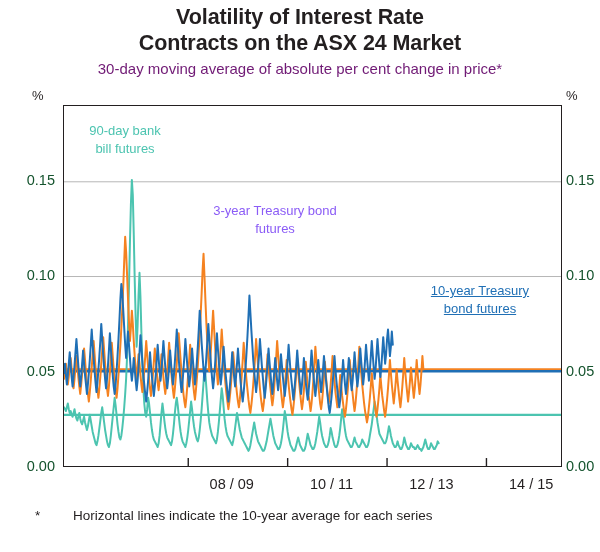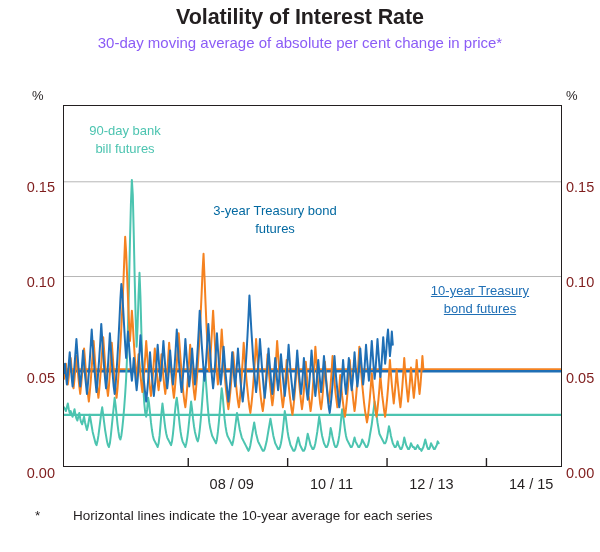--- a/index.html
+++ b/index.html
@@ -30,21 +30,21 @@
     font-weight: bold;
     line-height: 26px;
     letter-spacing: -0.1px;
     color: #231f20;
   }
   .subtitle {
     font-size: 15px;
     font-weight: normal;
     line-height: 20px;
     margin-top: 3px;
-    color: #8b5cf6;
+    color: #701a75;
   }
 
   
   .unit {
     position: absolute;
     font-size: 13px;
     color: #231f20;
   }
   .unit.left  { left: 32px;  top: 88px; }
   .unit.right { left: 566px; top: 88px; }
@@ -58,23 +58,22 @@
     height: 362px;
     border: 1.3px solid #231f20;
     background: #ffffff;
   }
   #svg-chart { display: block; width: 100%; height: 100%; }
 
   
   .ytick {
     position: absolute;
     font-size: 14.5px;
-    color: #7f1d1d;
+    color: #14532d;
     line-height: 1;
-    margin-top: 7px;
   }
   .ytick.l { right: 545px; text-align: right; width: 50px; }
   .ytick.r { left: 566px; text-align: left; width: 50px; }
 
   
   .xtick {
     position: absolute;
     font-size: 14.5px;
     color: #231f20;
     transform: translateX(-50%);
@@ -109,20 +108,21 @@
   .fn-text { flex: 1; }
   .src-label { width: 53px; flex: 0 0 53px; }
 </style>
 </head>
 <body>
 
 <div id="page">
 
   <div class="title-block">
     <div class="title-line">Volatility of Interest Rate</div>
+    <div class="title-line">Contracts on the ASX 24 Market</div>
     <div class="subtitle">30-day moving average of absolute per cent change in price*</div>
   </div>
 
   <div class="unit left">%</div>
   <div class="unit right">%</div>
 
   <div id="plot">
     <svg id="svg-chart" viewBox="0 0 499 362" preserveAspectRatio="none">
       <g id="gridlines">
           <line x1="0" x2="499" y1="266.7368421052632" y2="266.7368421052632" stroke="#b5b5b5" stroke-width="1"></line>
@@ -163,21 +163,21 @@
 
   <div id="xlabels">
       <div class="xtick" style="left: 187.75px; top: 476px;">08 / 09</div>
       <div class="xtick" style="left: 287.55px; top: 476px;">10 / 11</div>
       <div class="xtick" style="left: 387.35px; top: 476px;">12 / 13</div>
       <div class="xtick" style="left: 487.15px; top: 476px;">14 / 15</div>
     </div>
 
   <div class="series-label" id="lbl-bill" style="color: rgb(76, 196, 176);">90-day bank
 bill futures</div>
-  <div class="series-label" id="lbl-3y" style="color: #0369a1; text-align: center;">3-year Treasury bond
+  <div class="series-label" id="lbl-3y" style="color: #8b5cf6; text-align: center;">3-year Treasury bond
 futures</div>
   <div class="series-label" id="lbl-10y" style="color: rgb(31, 111, 181); text-decoration: underline;">10-year Treasury
 bond futures</div>
 
   <div class="footnote-area">
     <div class="fn-row">
       <span class="fn-mark">*</span>
       <span class="fn-text">Horizontal lines indicate the 10-year average for each series</span>
     </div>
   </div>

